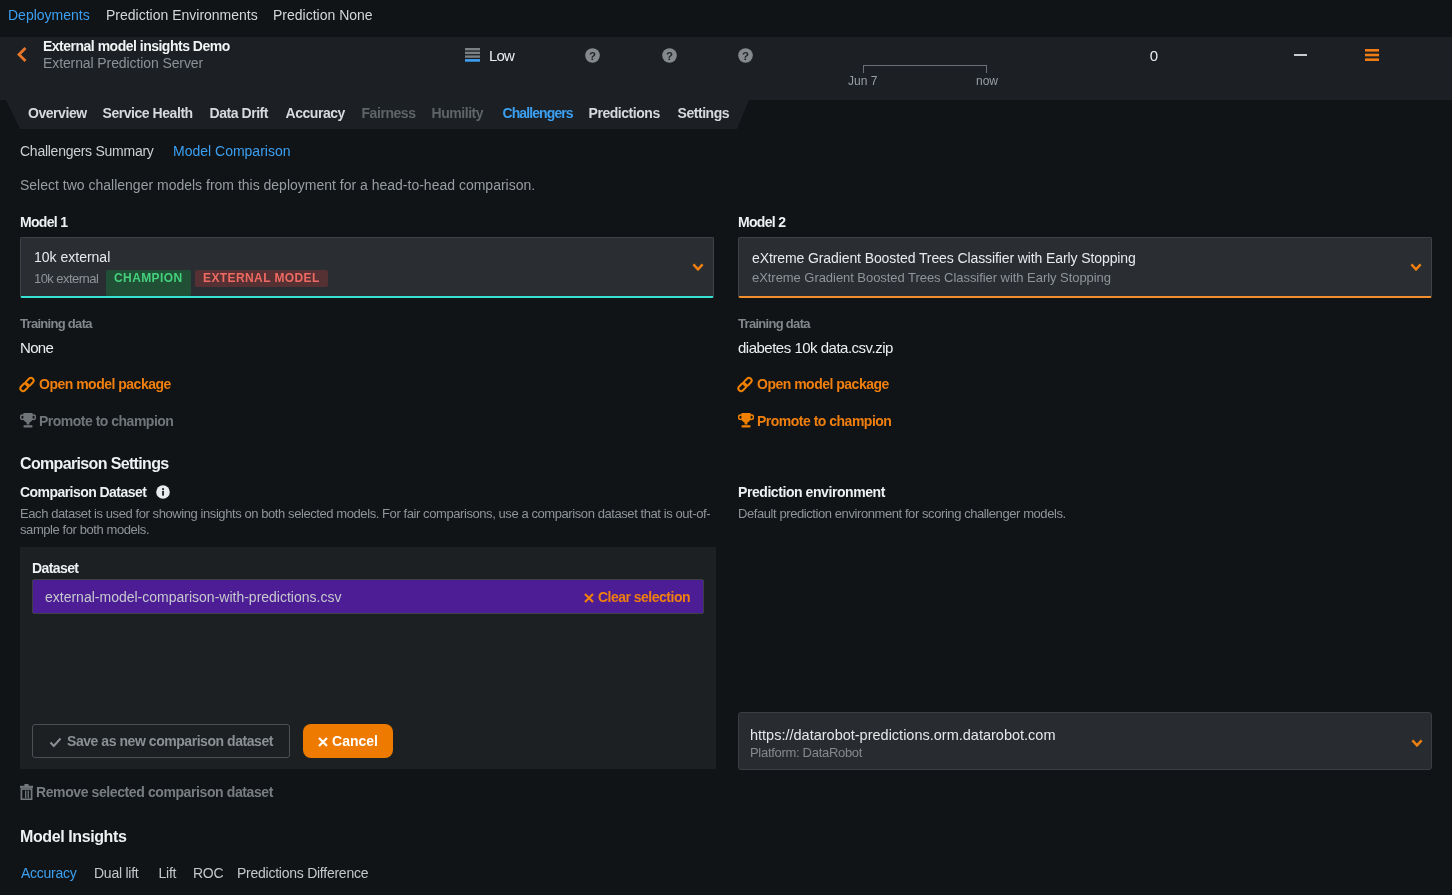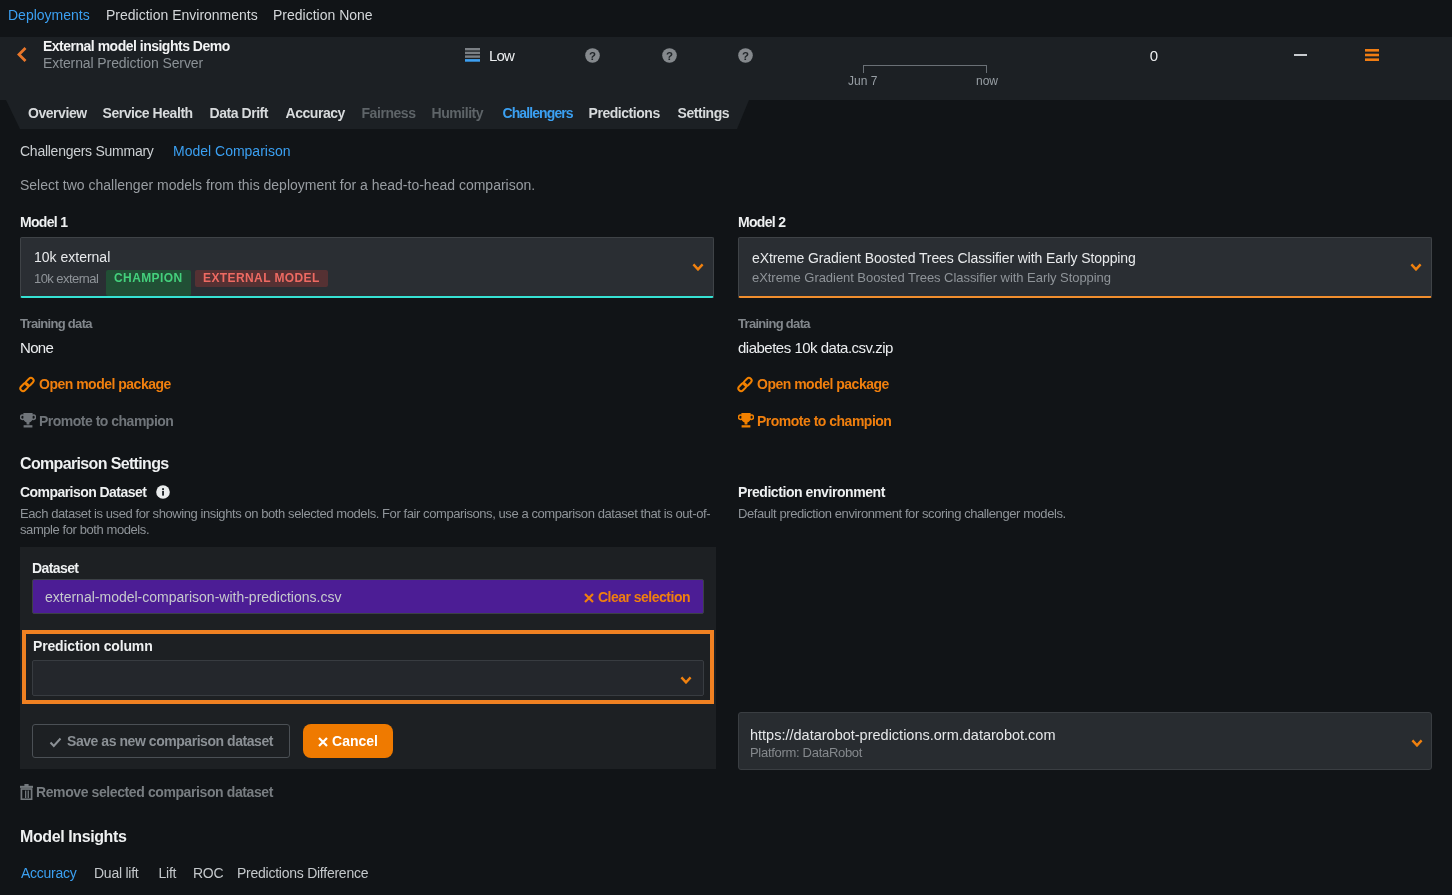--- a/index.html
+++ b/index.html
@@ -147,28 +147,20 @@
 
 <div class="abs" style="left:20px;top:547px;width:696px;height:222px;background:#1d2023;">
   <div class="abs bold" style="left:12px;top:13px;font-size:14px;letter-spacing:-0.6px;color:#eef0f1;">Dataset</div>
   <div class="abs" style="left:12px;top:32px;width:672px;height:35px;background:#4c1d95;border:1px solid #3c4145;border-radius:2px;">
     <div class="abs" style="left:12px;top:9px;font-size:14px;color:#c6cacd;">external-model-comparison-with-predictions.csv</div>
     <div class="abs bold orange" style="right:13px;top:9px;font-size:14px;letter-spacing:-0.5px;"><svg style="vertical-align:-1px;margin-right:4px;" width="10" height="10" viewBox="0 0 10 10">
           <path d="M1 1 L9 9 M9 1 L1 9" stroke="#f07f0e" stroke-width="2.2"></path>
         </svg>Clear selection</div>
   </div>
 
-  <div class="abs" style="left:2px;top:83px;width:692px;height:74px;border:4px solid #f08122;">
-    <div class="abs bold" style="left:7px;top:4px;font-size:14px;letter-spacing:-0.15px;color:#eef0f1;">Prediction column</div>
-    <div class="abs" style="left:6px;top:26px;width:672px;height:36px;background:#24272c;border:1px solid #383c41;border-radius:2px;">
-      <svg class="abs" style="right:11px;top:15px;" width="12" height="8" viewBox="0 0 12 8">
-        <polyline points="1.4,1.4 6,6.4 10.6,1.4" fill="none" stroke="#f0810f" stroke-width="2.4"></polyline>
-      </svg>
-    </div>
-  </div>
 
   <div class="abs" style="left:12px;top:177px;width:258px;height:34px;border:1px solid #4b5055;border-radius:3px;
        font-size:14px;font-weight:bold;letter-spacing:-0.45px;color:#8b9095;line-height:32px;text-align:center;"><svg style="vertical-align:-2px;margin-right:5px;" width="13" height="11" viewBox="0 0 13 11">
         <polyline points="1.5,5.5 4.8,9 11.5,1.5" fill="none" stroke="#8b9095" stroke-width="2"></polyline>
       </svg>Save as new comparison dataset</div>
   <div class="abs" style="left:283px;top:177px;width:90px;height:34px;background:#ef7a00;border-radius:8px;
        font-size:14px;font-weight:bold;color:#fff;line-height:34px;text-align:center;"><svg style="vertical-align:-1px;margin-right:4px;" width="10" height="10" viewBox="0 0 10 10">
         <path d="M1 1 L9 9 M9 1 L1 9" stroke="#fff" stroke-width="2.2"></path>
       </svg>Cancel</div>
 </div>

